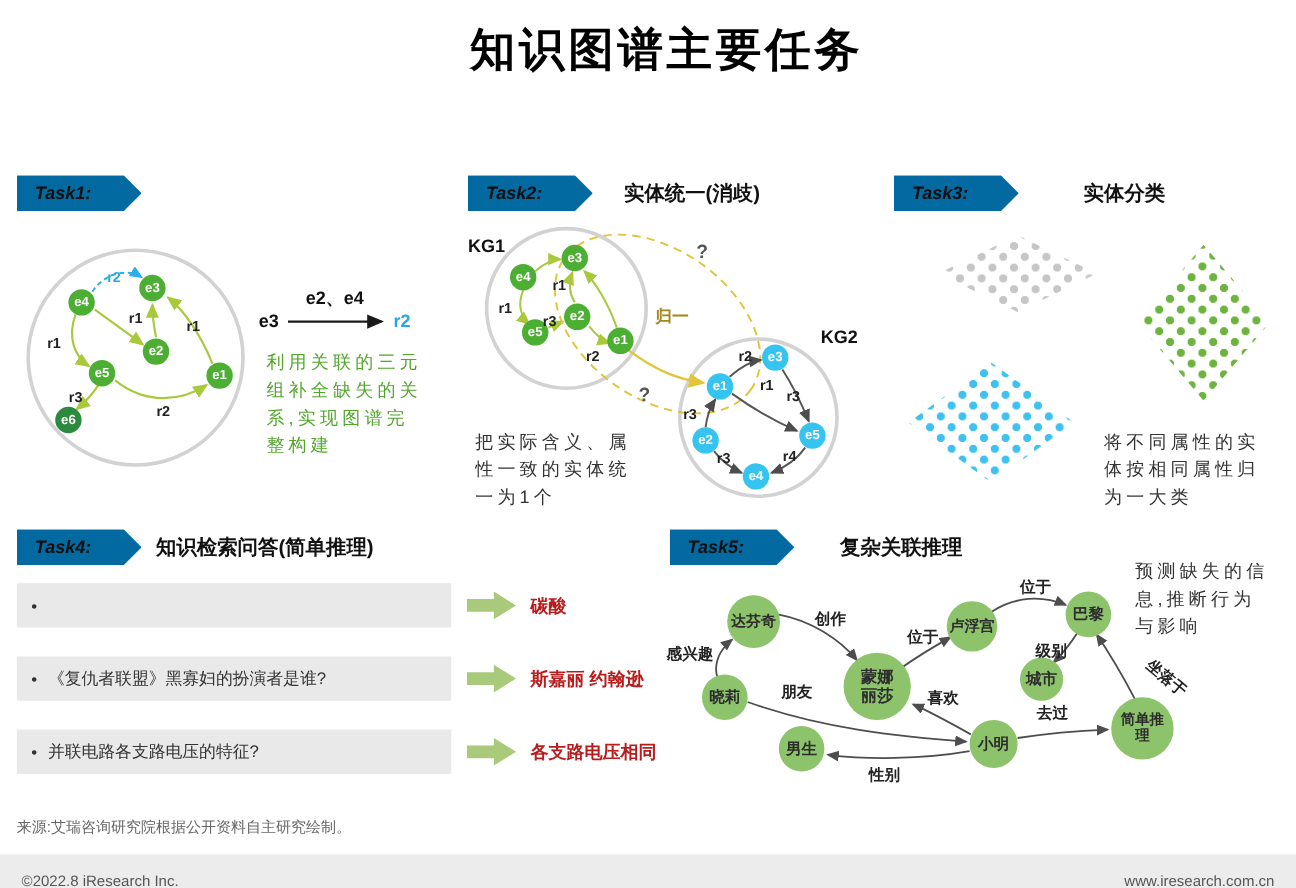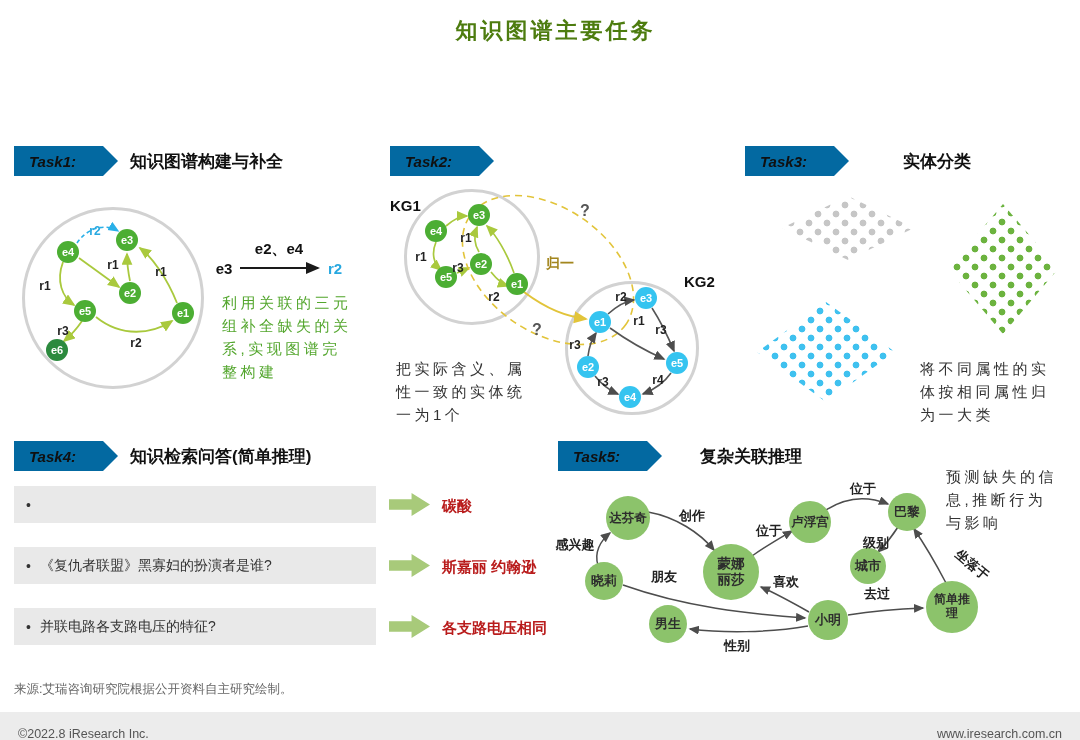--- a/index.html
+++ b/index.html
@@ -1,20 +1,20 @@
 <!DOCTYPE html>
 <html><head>
 <meta charset="utf-8">
 <style>
   * { margin:0; padding:0; box-sizing:border-box; }
   html,body { background:#ffffff; }
   .canvas { position:relative; width:1080px; height:740px; background:#ffffff; overflow:hidden;
             font-family:"Liberation Sans","DejaVu Sans",sans-serif; color:#1a1a1a; }
   .page-title { position:absolute; top:16px; left:0; width:100%; text-align:center;
-                font-size:22px; font-weight:800; letter-spacing:3px; color:#4d7c0f; z-index:2;padding-left:31px; }
+                font-size:38px; font-weight:800; letter-spacing:3px; color:#000000; z-index:2;padding-left:31px; }
   .badge { position:absolute; height:30px; width:104px; background:#0369a1;
            clip-path:polygon(0 0, calc(100% - 15px) 0, 100% 50%, calc(100% - 15px) 100%, 0 100%);
            display:flex; align-items:center; padding-left:15px; font-style:italic; font-weight:bold;
            font-size:15px; color:#101010; z-index:2; }
   .sec-title { position:absolute; height:30px; display:flex; align-items:center;
                font-size:17px; font-weight:bold; color:#111; z-index:2; white-space:nowrap; }
   .ring { position:absolute; border:3px solid #d2d2d2; border-radius:50%; z-index:0; }
   svg.edges { position:absolute; left:0; top:0; z-index:1; pointer-events:none; }
   .enode { position:absolute; width:22px; height:22px; border-radius:50%; color:#fff; font-size:11px;
            font-weight:bold; display:flex; align-items:center; justify-content:center;
@@ -134,21 +134,20 @@
       <path d="M946,583 C936,564 925,545 914,529" marker-end="url(#mD)"></path>
       <path d="M598,565 C594,553 600,541 610,533" marker-end="url(#mD)"></path>
       <path d="M623,585 C685,607 748,614 805,618" marker-end="url(#mD)"></path>
       <path d="M809,612 C793,603 777,594 761,587" marker-end="url(#mD)"></path>
       <path d="M848,615 C874,611 899,609 923,608" marker-end="url(#mD)"></path>
       <path d="M808,626 C768,633 722,633 690,629" marker-end="url(#mD)"></path>
     </g>
   </svg>
 
   <div class="badge" style="left:14px;top:146px">Task1:</div>
-  <div class="sec-title" style="left:130px;top:146px">知识图谱构建与补全</div>
   <div class="ring" style="left:22px;top:207px;width:182px;height:182px"></div>
 
   <div class="enode g" style="left:68px;top:252px">e4</div>
   <div class="enode g" style="left:127px;top:240px">e3</div>
   <div class="enode g" style="left:130px;top:293px">e2</div>
   <div class="enode g" style="left:85px;top:311px">e5</div>
   <div class="enode dg" style="left:57px;top:350px">e6</div>
   <div class="enode g" style="left:183px;top:313px">e1</div>
 
   <div class="rel blue" style="left:95px;top:231px">r2</div>
@@ -158,20 +157,21 @@
   <div class="rel" style="left:63px;top:331px">r3</div>
   <div class="rel" style="left:136px;top:343px">r2</div>
 
   <div class="inf-label" style="left:224px;top:268px">e3</div>
   <div class="inf-label" style="left:279px;top:249px">e2、e4</div>
   <div class="inf-label blue" style="left:335px;top:268px">r2</div>
 
   <div class="desc green" style="left:222px;top:291px;width:136px">利用关联的三元组补全缺失的关系,实现图谱完整构建</div>
 
   <div class="badge" style="left:390px;top:146px">Task2:</div>
+  <div class="sec-title" style="left:520px;top:146px">实体统一(消歧)</div>
 
   <div class="kg-label" style="left:390px;top:197px">KG1</div>
   <div class="ring" style="left:404px;top:189px;width:136px;height:136px"></div>
 
   <div class="enode g" style="left:479px;top:215px">e3</div>
   <div class="enode g" style="left:436px;top:231px">e4</div>
   <div class="enode g" style="left:481px;top:264px">e2</div>
   <div class="enode g" style="left:446px;top:277px">e5</div>
   <div class="enode g" style="left:517px;top:284px">e1</div>
 

